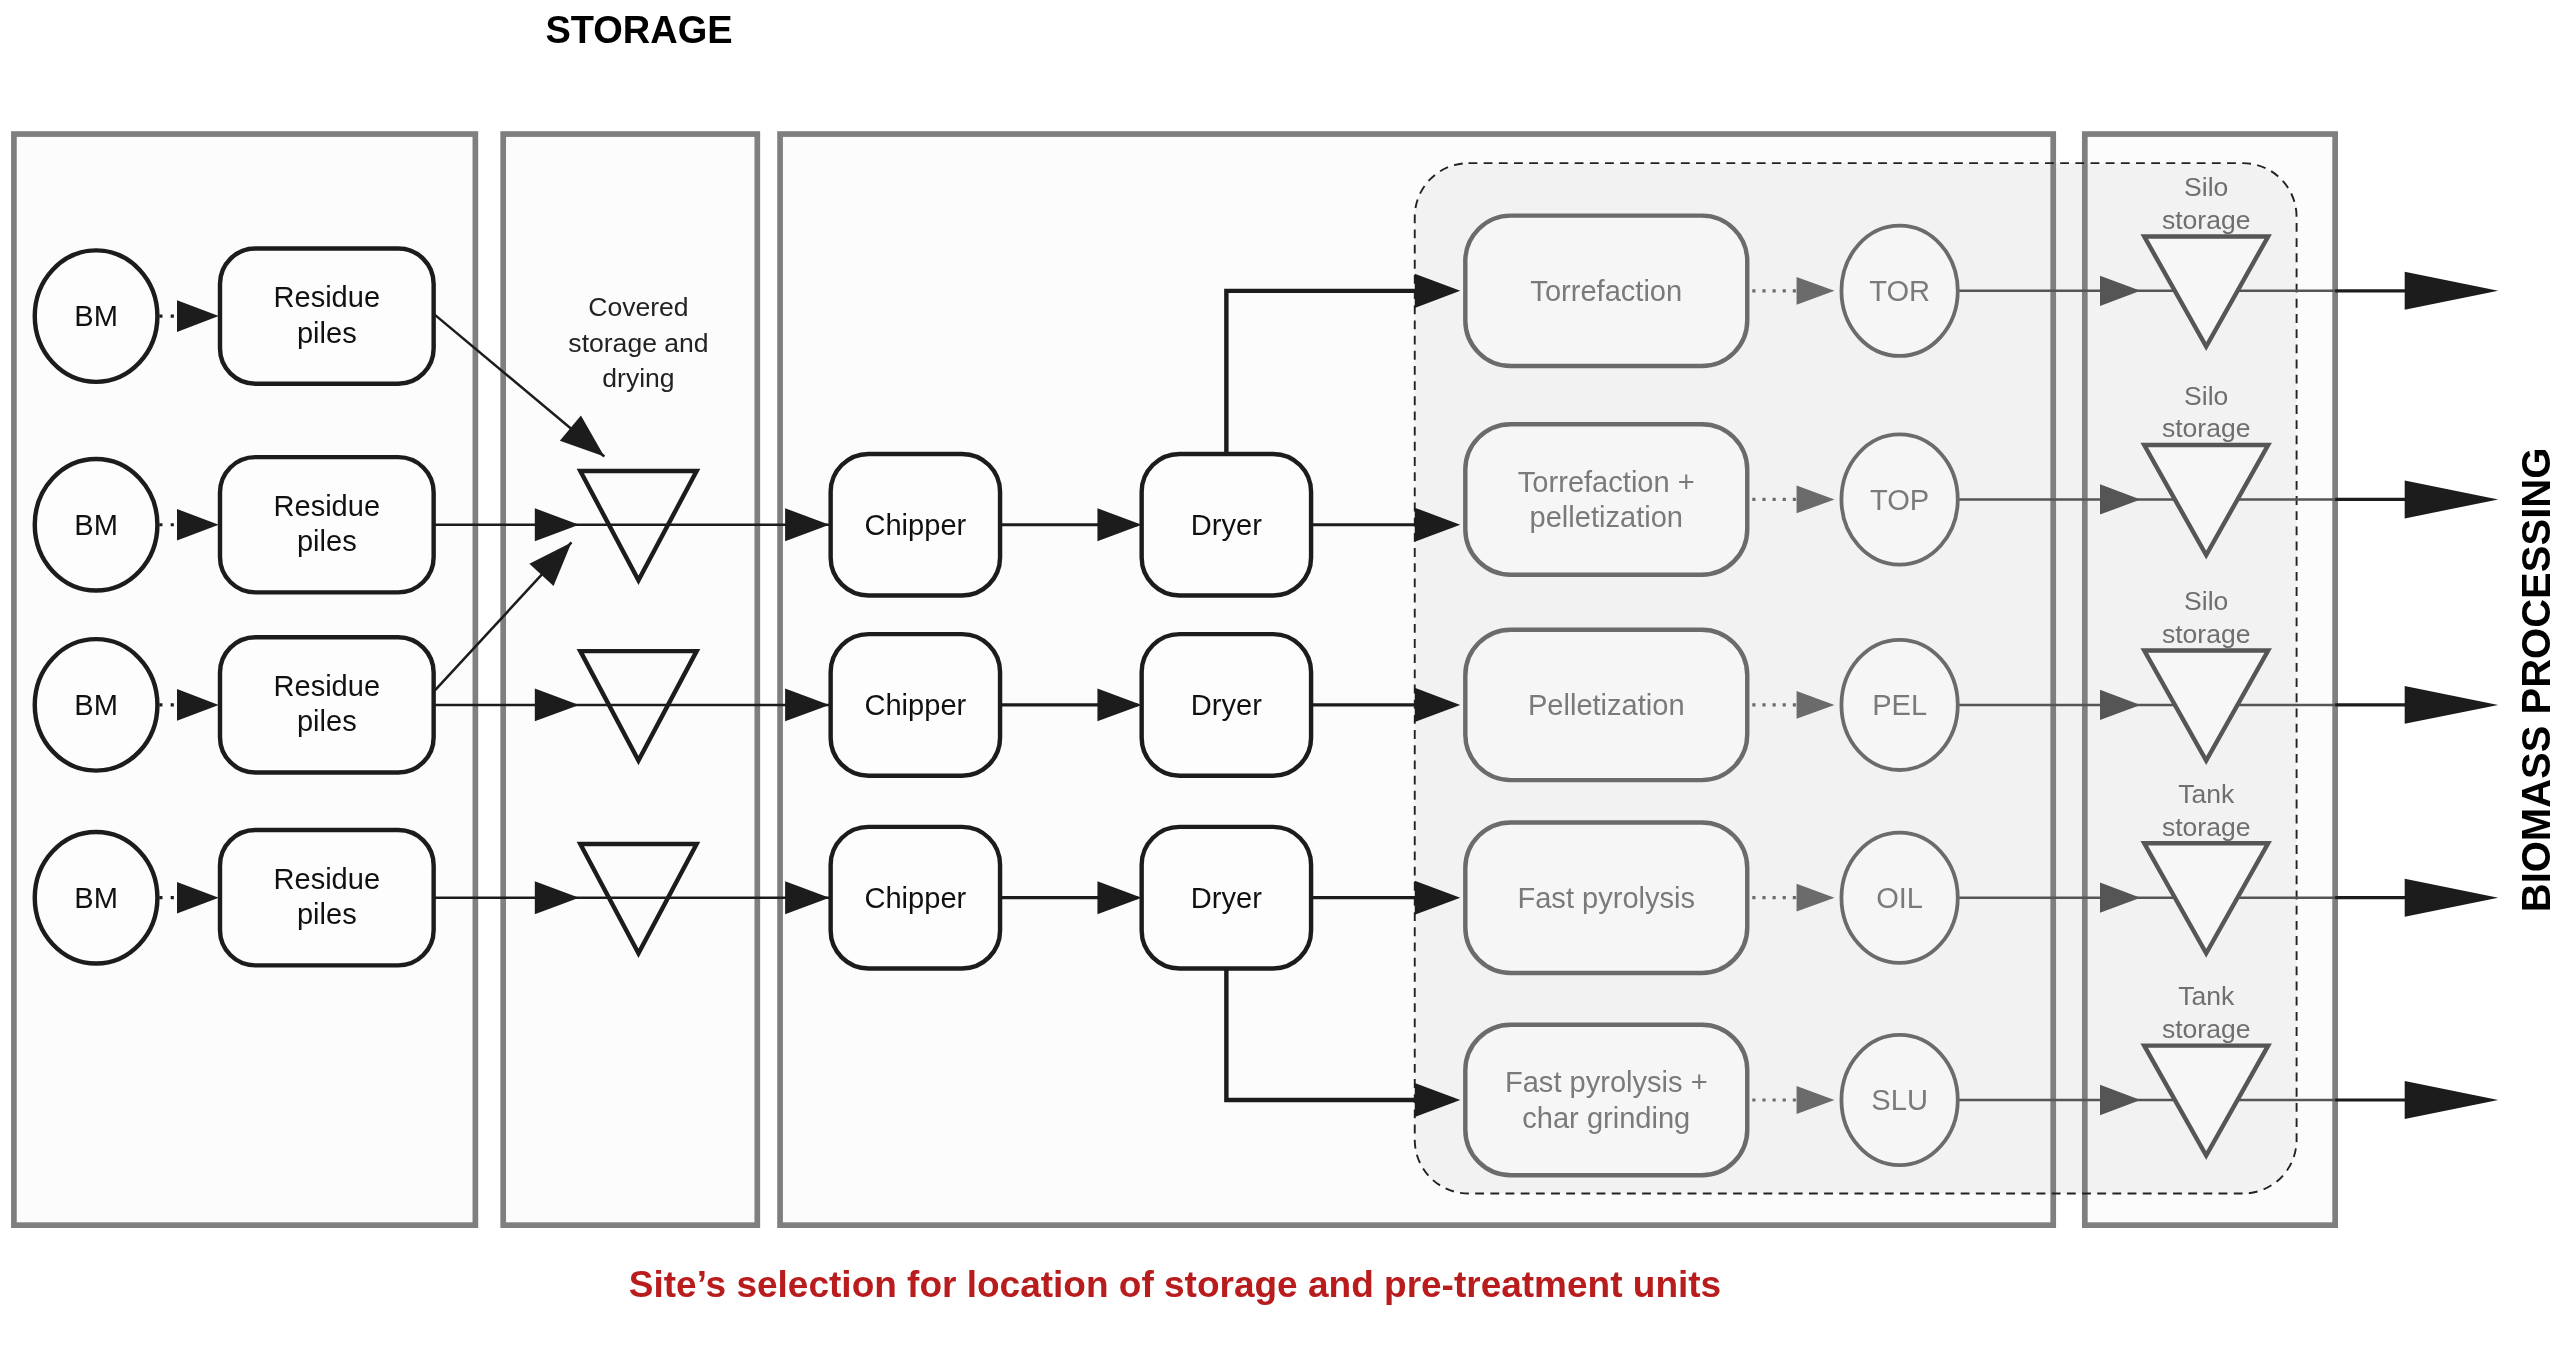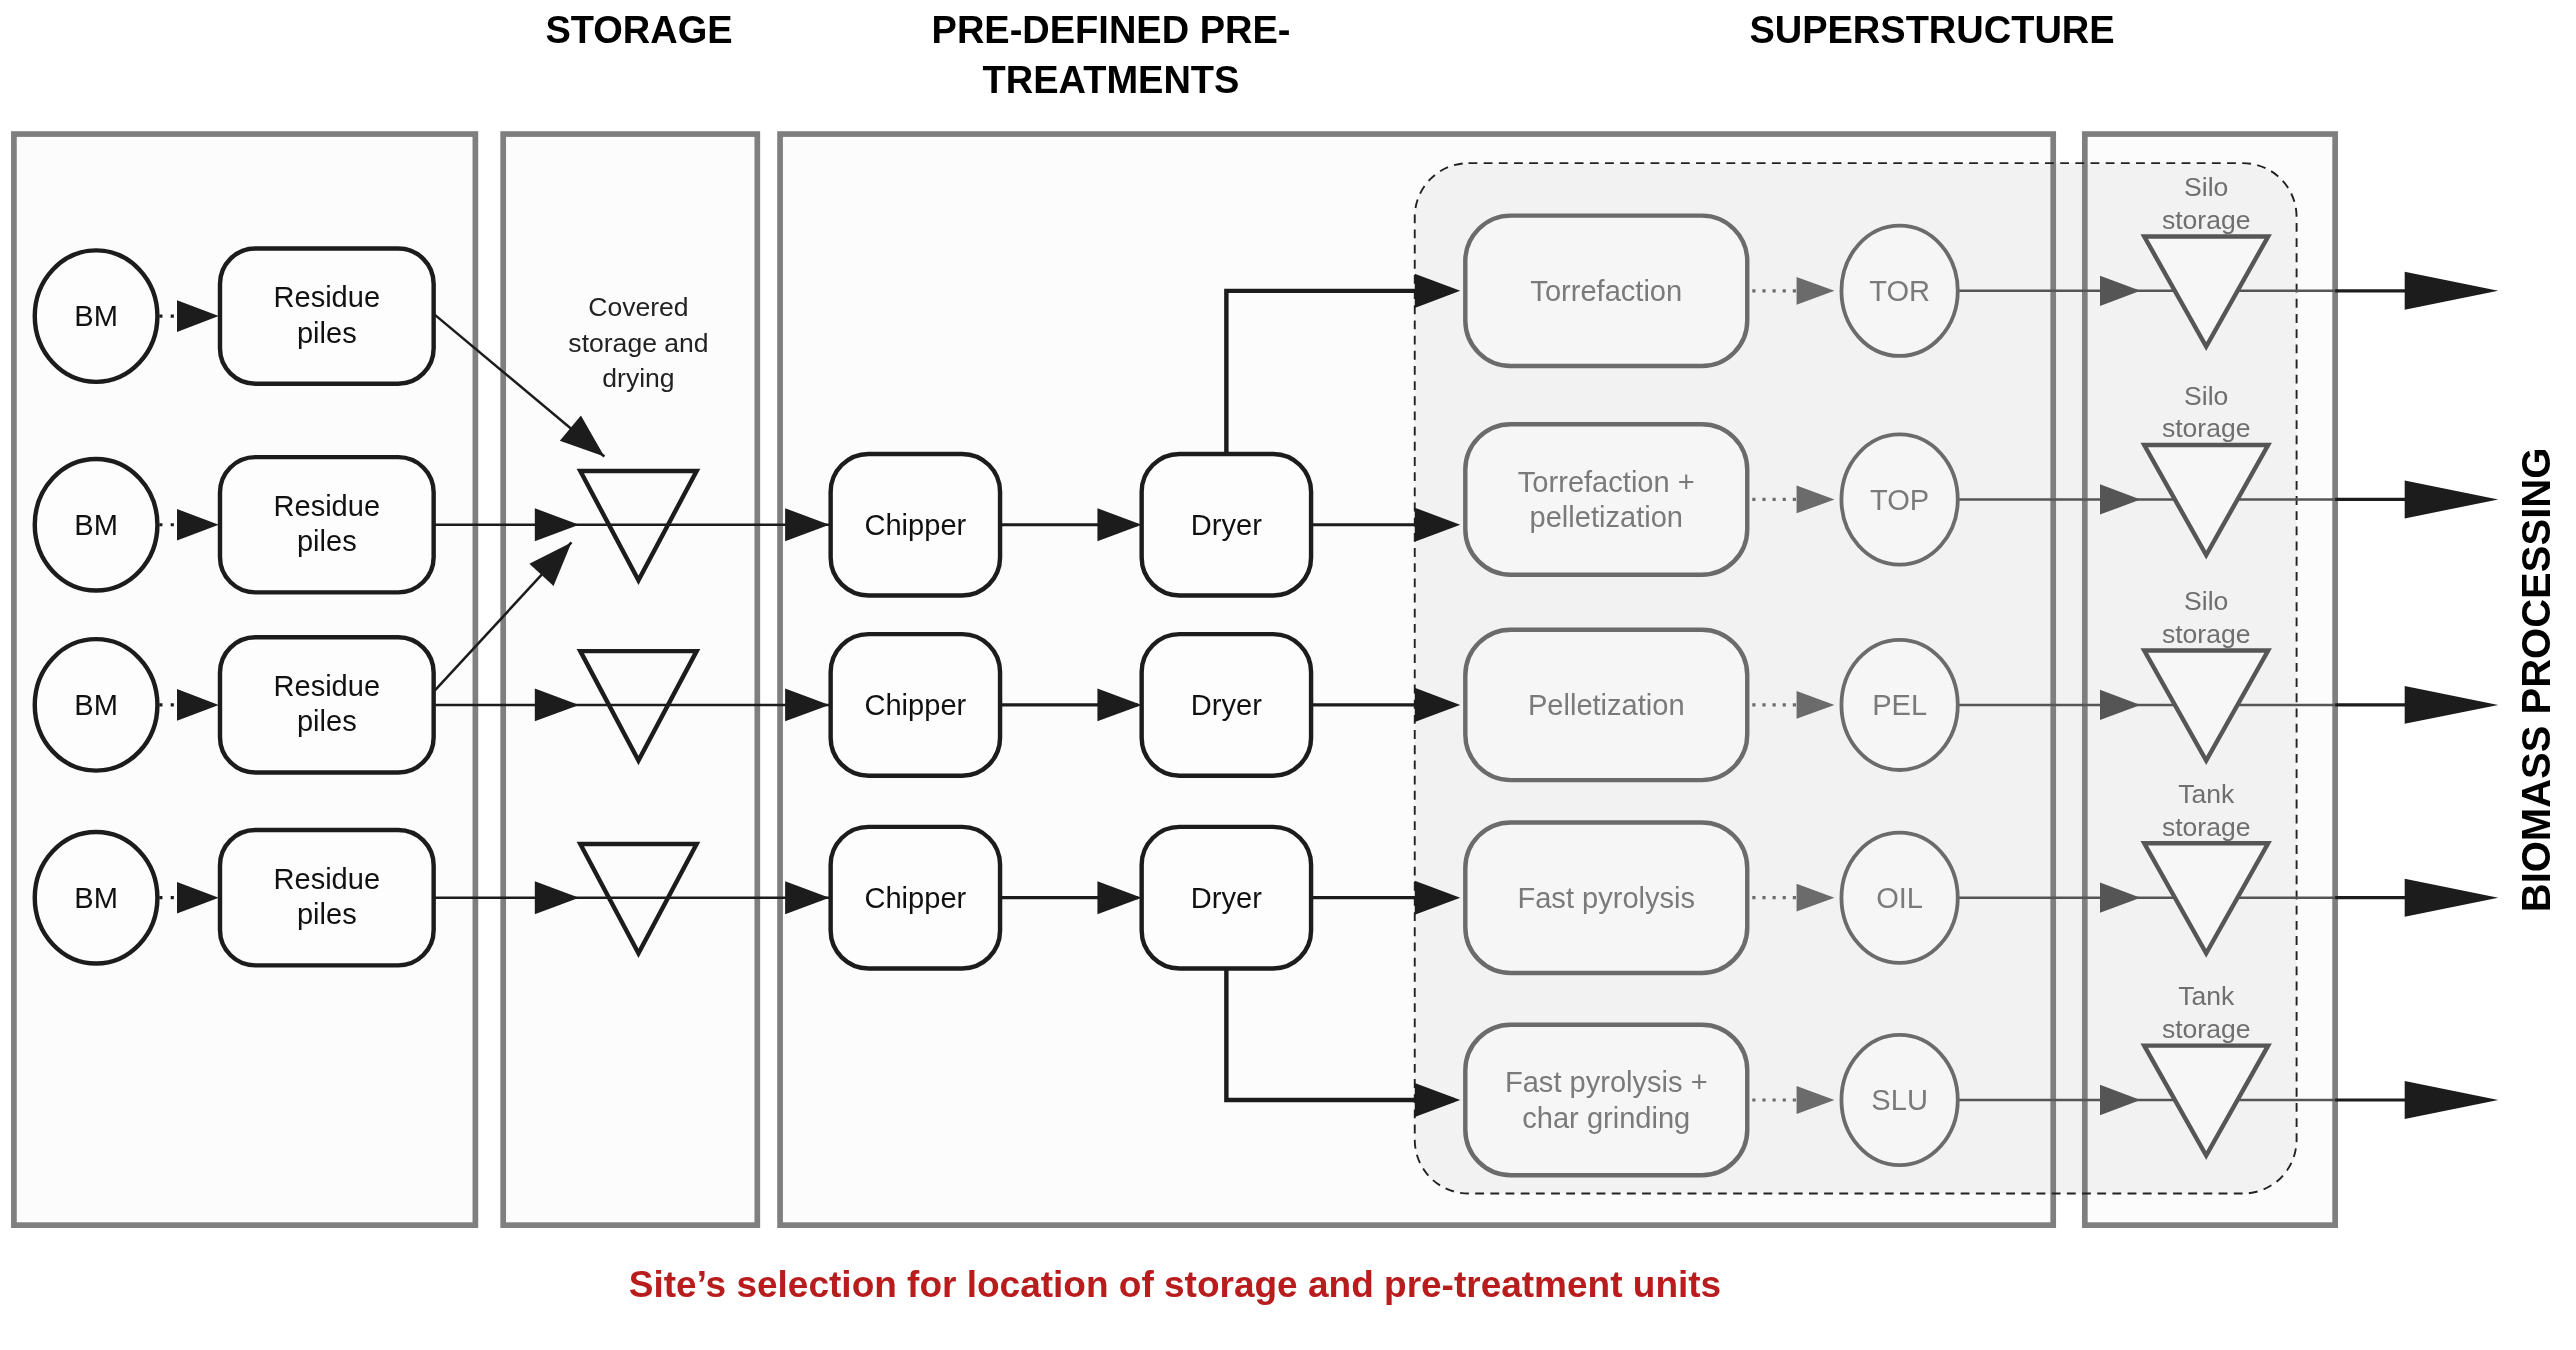--- a/index.html
+++ b/index.html
@@ -197,22 +197,19 @@
           <text x="3005" y="1756" text-anchor="middle" font-size="46" fill="#7a7a7a" font-family="&quot;Liberation Sans&quot;,&quot;DejaVu Sans&quot;,sans-serif" font-weight="normal">SLU</text>
           <polygon points="3392,1654 3588,1654 3490,1828" fill="#f7f7f7" stroke="#565656" stroke-width="7"></polygon>
           <text x="3490" y="1590" text-anchor="middle" font-size="42" fill="#6f6f6f" font-family="&quot;Liberation Sans&quot;,&quot;DejaVu Sans&quot;,sans-serif" font-weight="normal">Tank</text>
           <text x="3490" y="1642" text-anchor="middle" font-size="42" fill="#6f6f6f" font-family="&quot;Liberation Sans&quot;,&quot;DejaVu Sans&quot;,sans-serif" font-weight="normal">storage</text>
         </g>
       </g>
     </svg>
 
   <div class="hdr" id="hdr-storage" style="left:639px;top:6.3px;">STORAGE</div>
 
-  <div class="hdr" id="hdr-pre" style="left:1111px;top:6.3px;">PRE-DEFINED PRE-
-TREATMENTS</div>
-
-  <div class="hdr" id="hdr-super" style="left:1932px;top:6.3px;">SUPERSTRUCTURE</div>
+
 
   <div id="caption" style="left:1175px;top:1264px;">Site’s selection for location of storage and pre-treatment units</div>
 
   <div id="side-label" style="left:2536px;top:680px;">BIOMASS PROCESSING</div>
 </div>
 
 
 </body></html>

